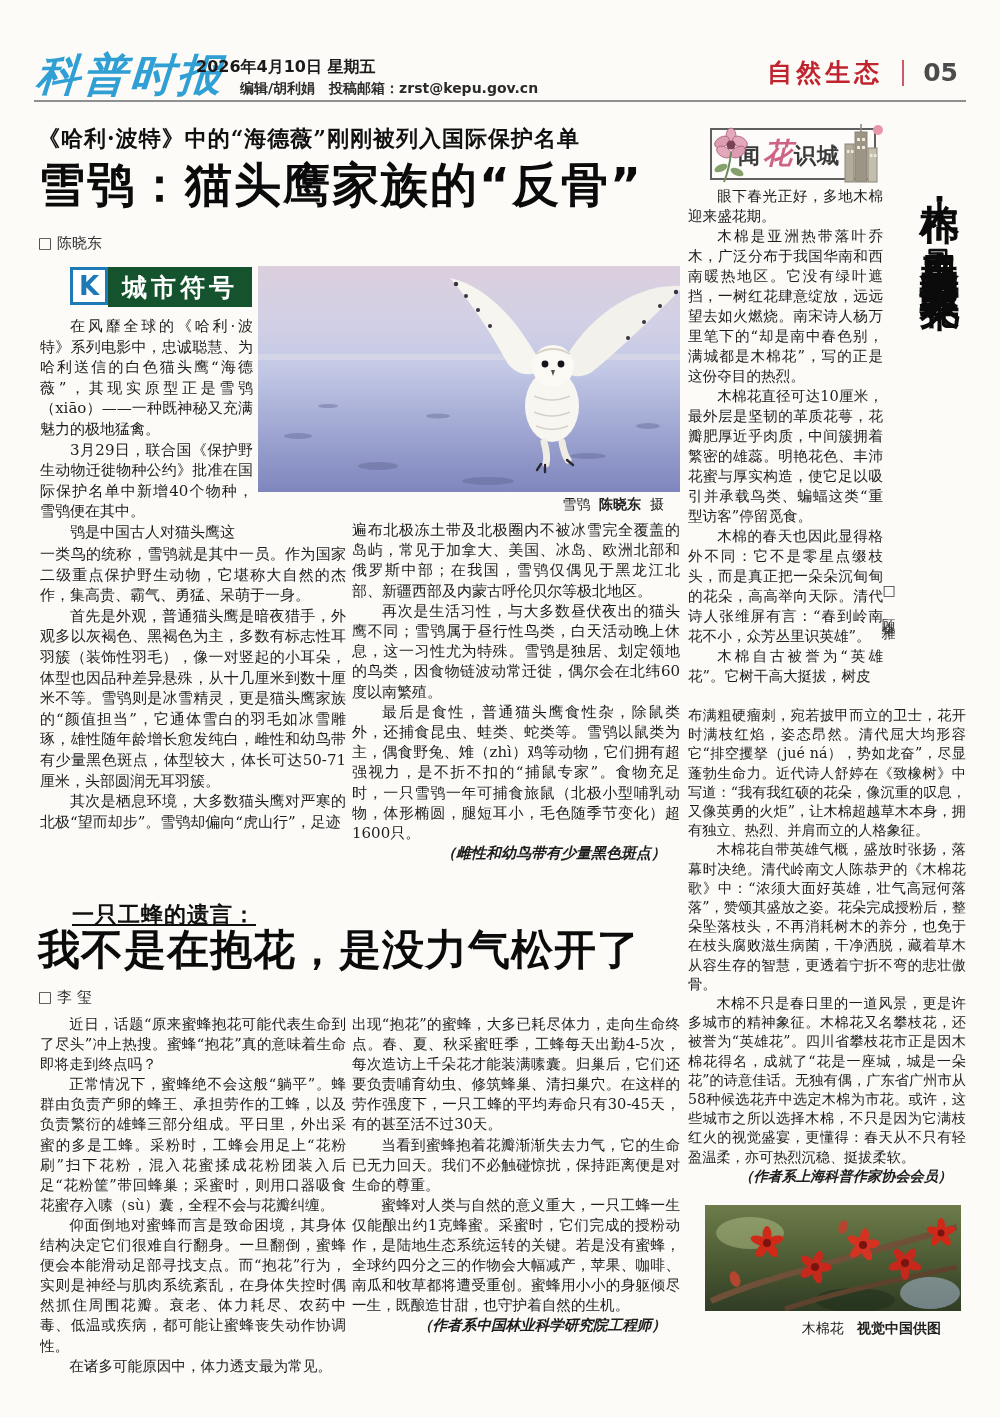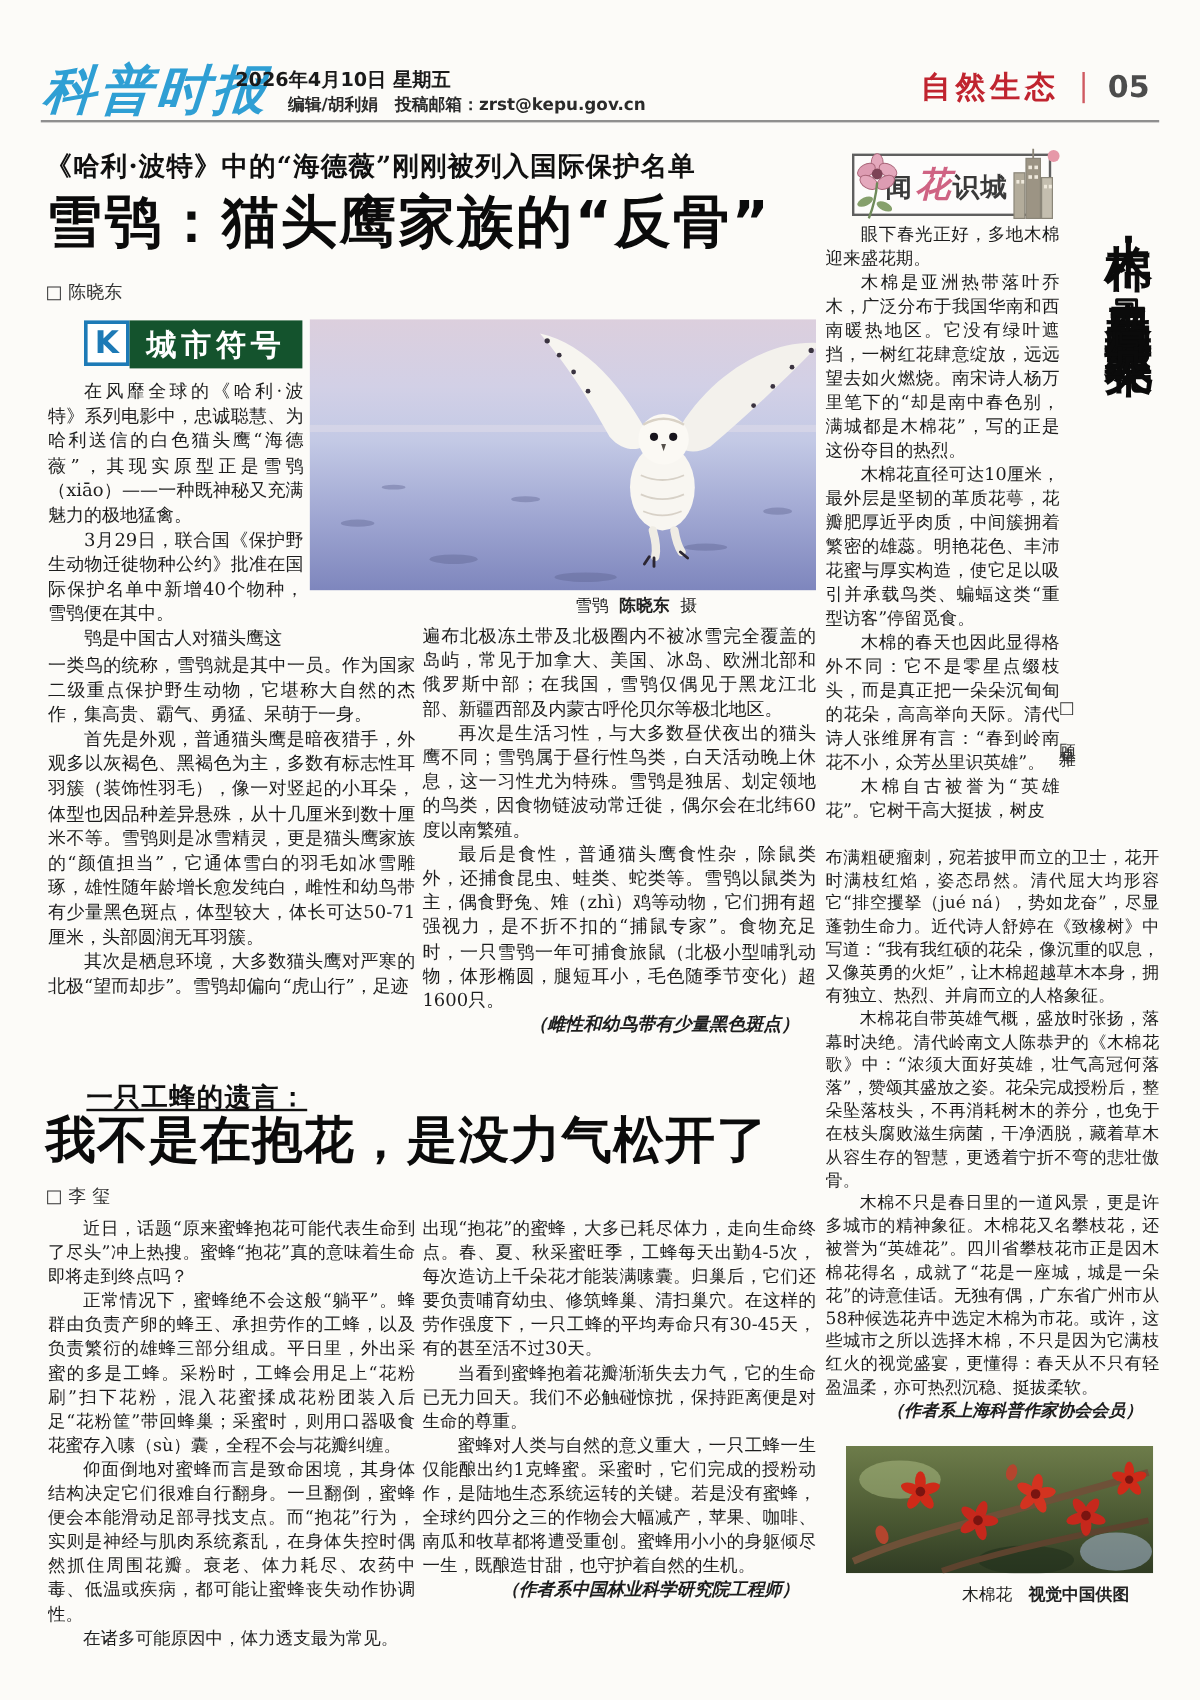--- a/index.html
+++ b/index.html
@@ -38,21 +38,21 @@
   .owl-byline{left:38px;top:234px;width:642px;}
   .owl-badge{left:70px;top:267px;display:flex;align-items:stretch;height:40px;}
   .badge-k{width:38px;height:38px;border:3px solid #1d7ab6;box-sizing:border-box;background:#fff;
            display:flex;align-items:center;justify-content:center;
            font-family:"DejaVu Sans","Liberation Sans",sans-serif;font-weight:900;font-size:26px;color:#1d7ab6;}
   .badge-bar{background:#14532d;color:#fff;font-weight:bold;font-size:25px;letter-spacing:4px;
              padding:4px 14px;display:flex;align-items:center;
              font-family:"DejaVu Sans","Liberation Sans",sans-serif;}
   .owl-narrow{left:40px;top:316px;width:213px;height:228px;}
   .owl-photo{left:258px;top:266px;width:422px;height:226px;}
-  .owl-caption{left:380px;top:496px;width:300px;text-align:center;font-size:14px;color:#222;}
+  .owl-caption{left:364px;top:496px;width:300px;text-align:right;font-size:14px;color:#222;}
   .cap-name{font-weight:bold;font-family:"DejaVu Sans","Liberation Sans",sans-serif;}
   .owl-wide{left:40px;top:544px;width:306px;height:360px;}
   .owl-mid{left:352px;top:520px;width:328px;height:386px;}
   .owl-mid p{line-height:20.2px;}
 
   
   .bee-kicker{left:72px;top:900px;text-decoration:underline;}
   .bee-headline{left:38px;top:922px;font-size:42px;letter-spacing:1px;}
   .bee-byline{left:38px;top:988px;width:642px;}
   .bee-left{left:40px;top:1014px;width:306px;height:370px;}

